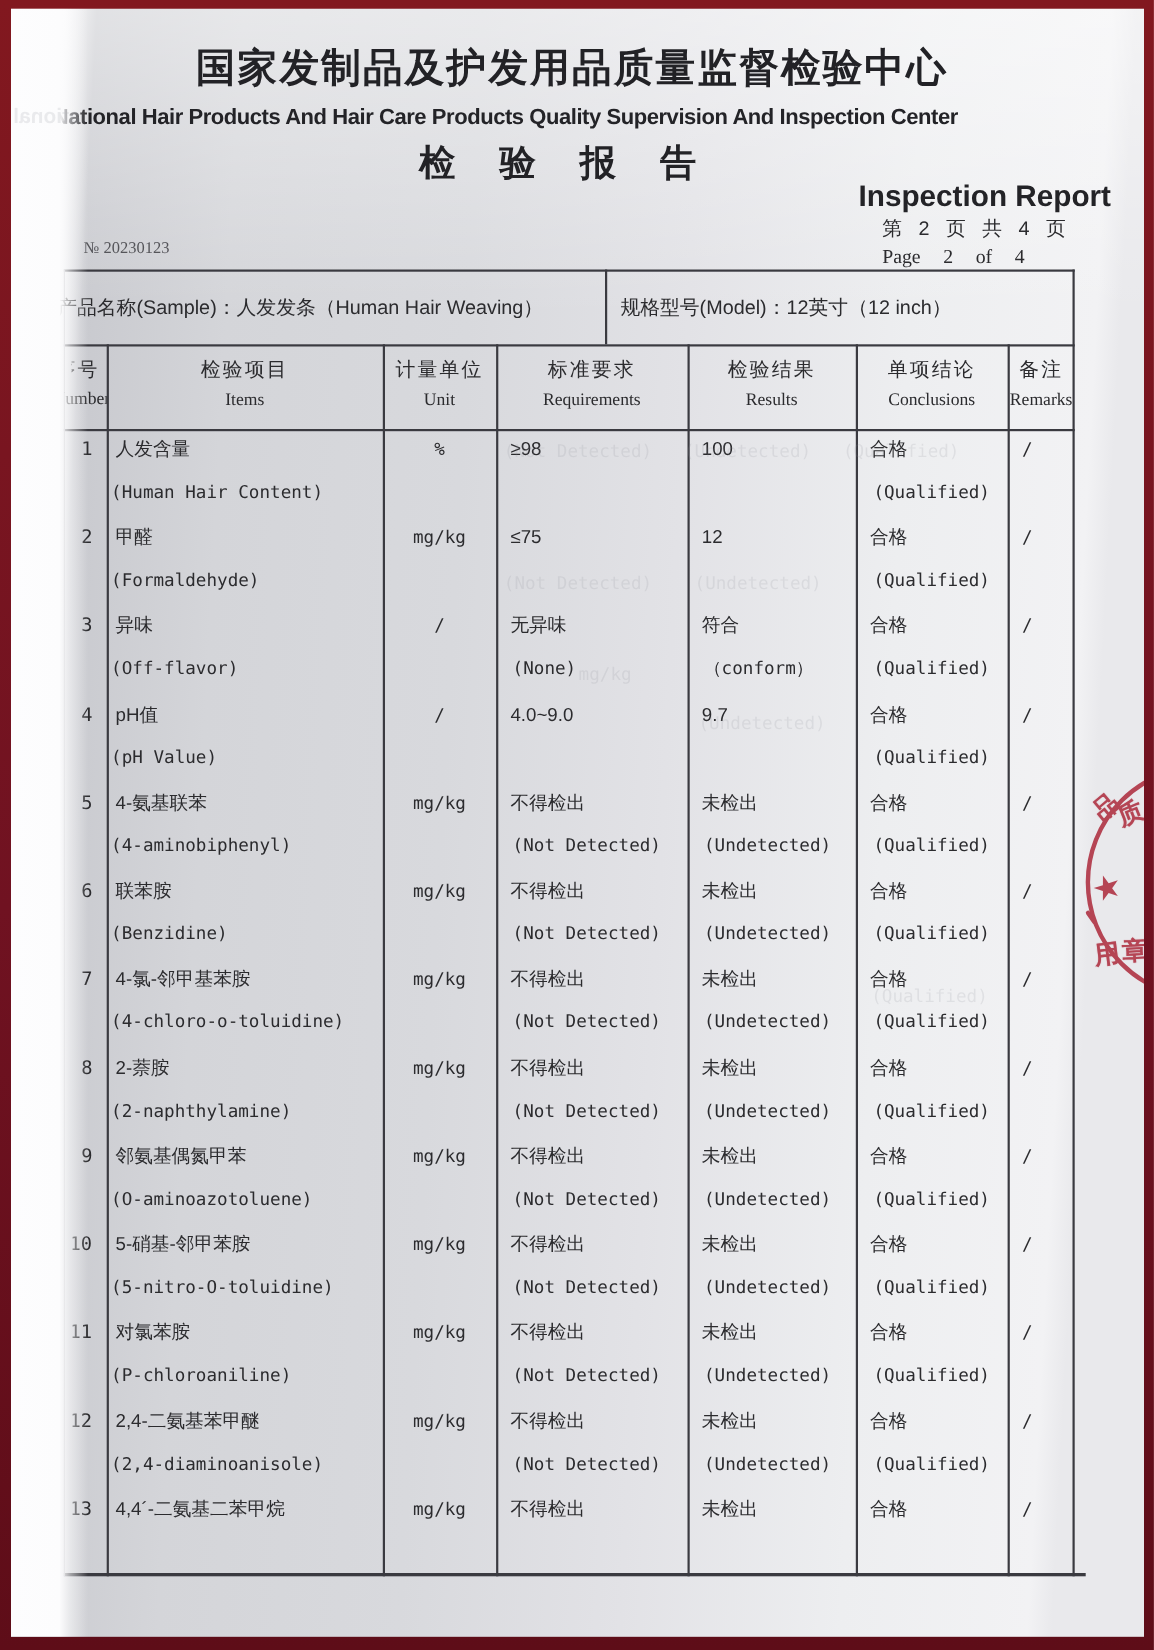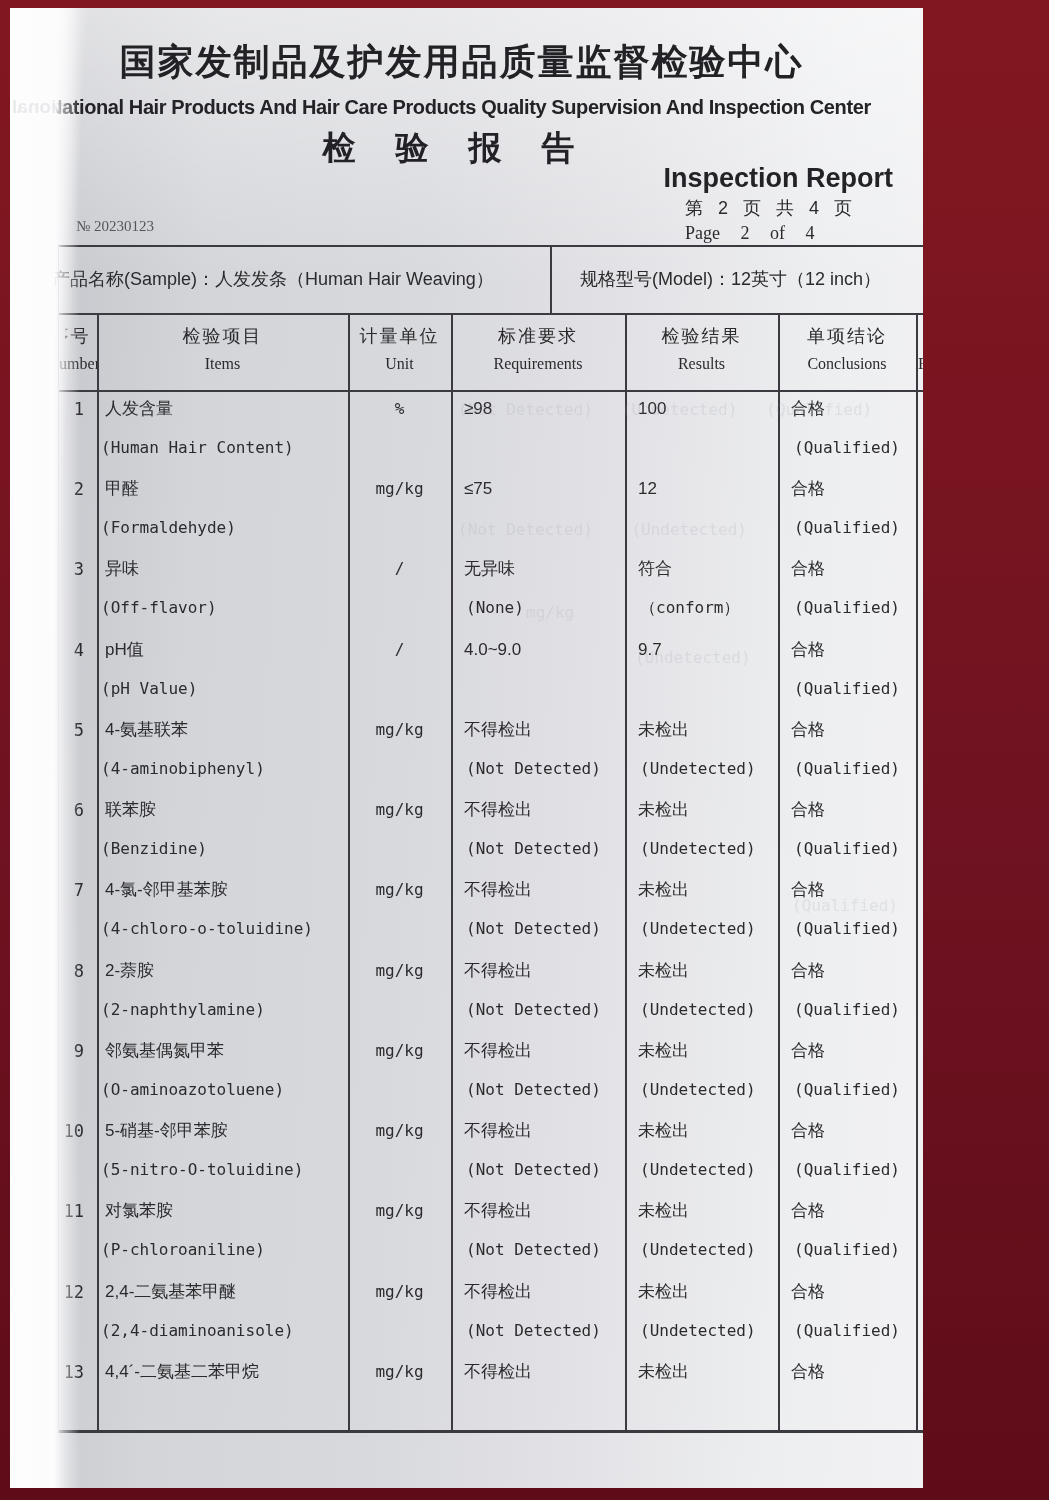--- a/index.html
+++ b/index.html
@@ -4,21 +4,21 @@
 <style>
   html,body{margin:0;padding:0;}
   body{
     width:1049px;height:1500px;overflow:hidden;position:relative;
     background:linear-gradient(180deg,#82181f 0%,#701221 55%,#5e0d18 100%);
     font-family:"Liberation Sans","DejaVu Sans",sans-serif;
     color:#2b2b2e;
   }
   
   .page{
-    position:absolute;left:10px;top:8px;width:913px;height:1480px;overflow:hidden;
+    position:absolute;left:10px;top:8px;width:1030px;height:1480px;overflow:hidden;
     background:
       linear-gradient(180deg,rgba(255,255,255,.45) 0px,rgba(255,255,255,0) 280px),
       linear-gradient(93deg,#fbfbfc 0px,#fafafb 46px,#c9cacf 78px,#d4d5d9 210px,#d8d9dd 430px,#e2e2e6 630px,#edeef0 830px,#f2f2f4 1000px,#e9e9ec 1022px);
   }
   
   .curl{
     position:absolute;left:0;top:0;bottom:0;width:70px;z-index:5;pointer-events:none;
     background:linear-gradient(90deg,#fdfdfe 0px,#fcfcfd 44px,rgba(252,252,253,.55) 54px,rgba(252,252,253,0) 70px);
   }
   
@@ -43,21 +43,21 @@
   .tbl .b-top{top:0;}
   .tbl .b-sample{top:68px;}
   .tbl .b-head{top:145px;}
   .tbl .b-bottom{bottom:0;height:3px;right:-10px;}
   .tbl .b-left{position:absolute;left:0;top:0;bottom:0;width:1px;background:#9a9aa0;}
   .tbl .b-right{position:absolute;right:0;top:0;bottom:0;width:2px;background:#3a3a40;}
   .v-sample{position:absolute;left:492px;top:0;height:68px;width:2px;background:#3a3a40;}
   
   .samplerow{position:absolute;left:0;top:0;height:68px;right:0;font-size:18px;}
   .samplerow .cellA{position:absolute;left:-6px;top:22px;white-space:nowrap;}
-  .samplerow .cellB{position:absolute;left:522px;top:22px;white-space:nowrap;}
+  .samplerow .cellB{position:absolute;left:506px;top:22px;white-space:nowrap;}
   
   .headrow{position:absolute;left:0;top:68px;height:77px;width:919px;display:grid;
     grid-template-columns:39px 251px 103px 174px 153px 138px 61px;}
   .hcell{text-align:center;overflow:hidden;}
   .hcell .cn{display:block;margin-top:11px;font-size:18px;line-height:24px;letter-spacing:2px;}
   .hcell .en{display:block;margin-top:6px;font-size:16px;line-height:20px;
     font-family:"Liberation Serif","DejaVu Serif",serif;}
   .clip-l{display:inline-block;overflow:hidden;white-space:nowrap;direction:rtl;vertical-align:bottom;}
   .w26{width:26px;} .w42{width:42px;} .w18{width:18px;}
   

